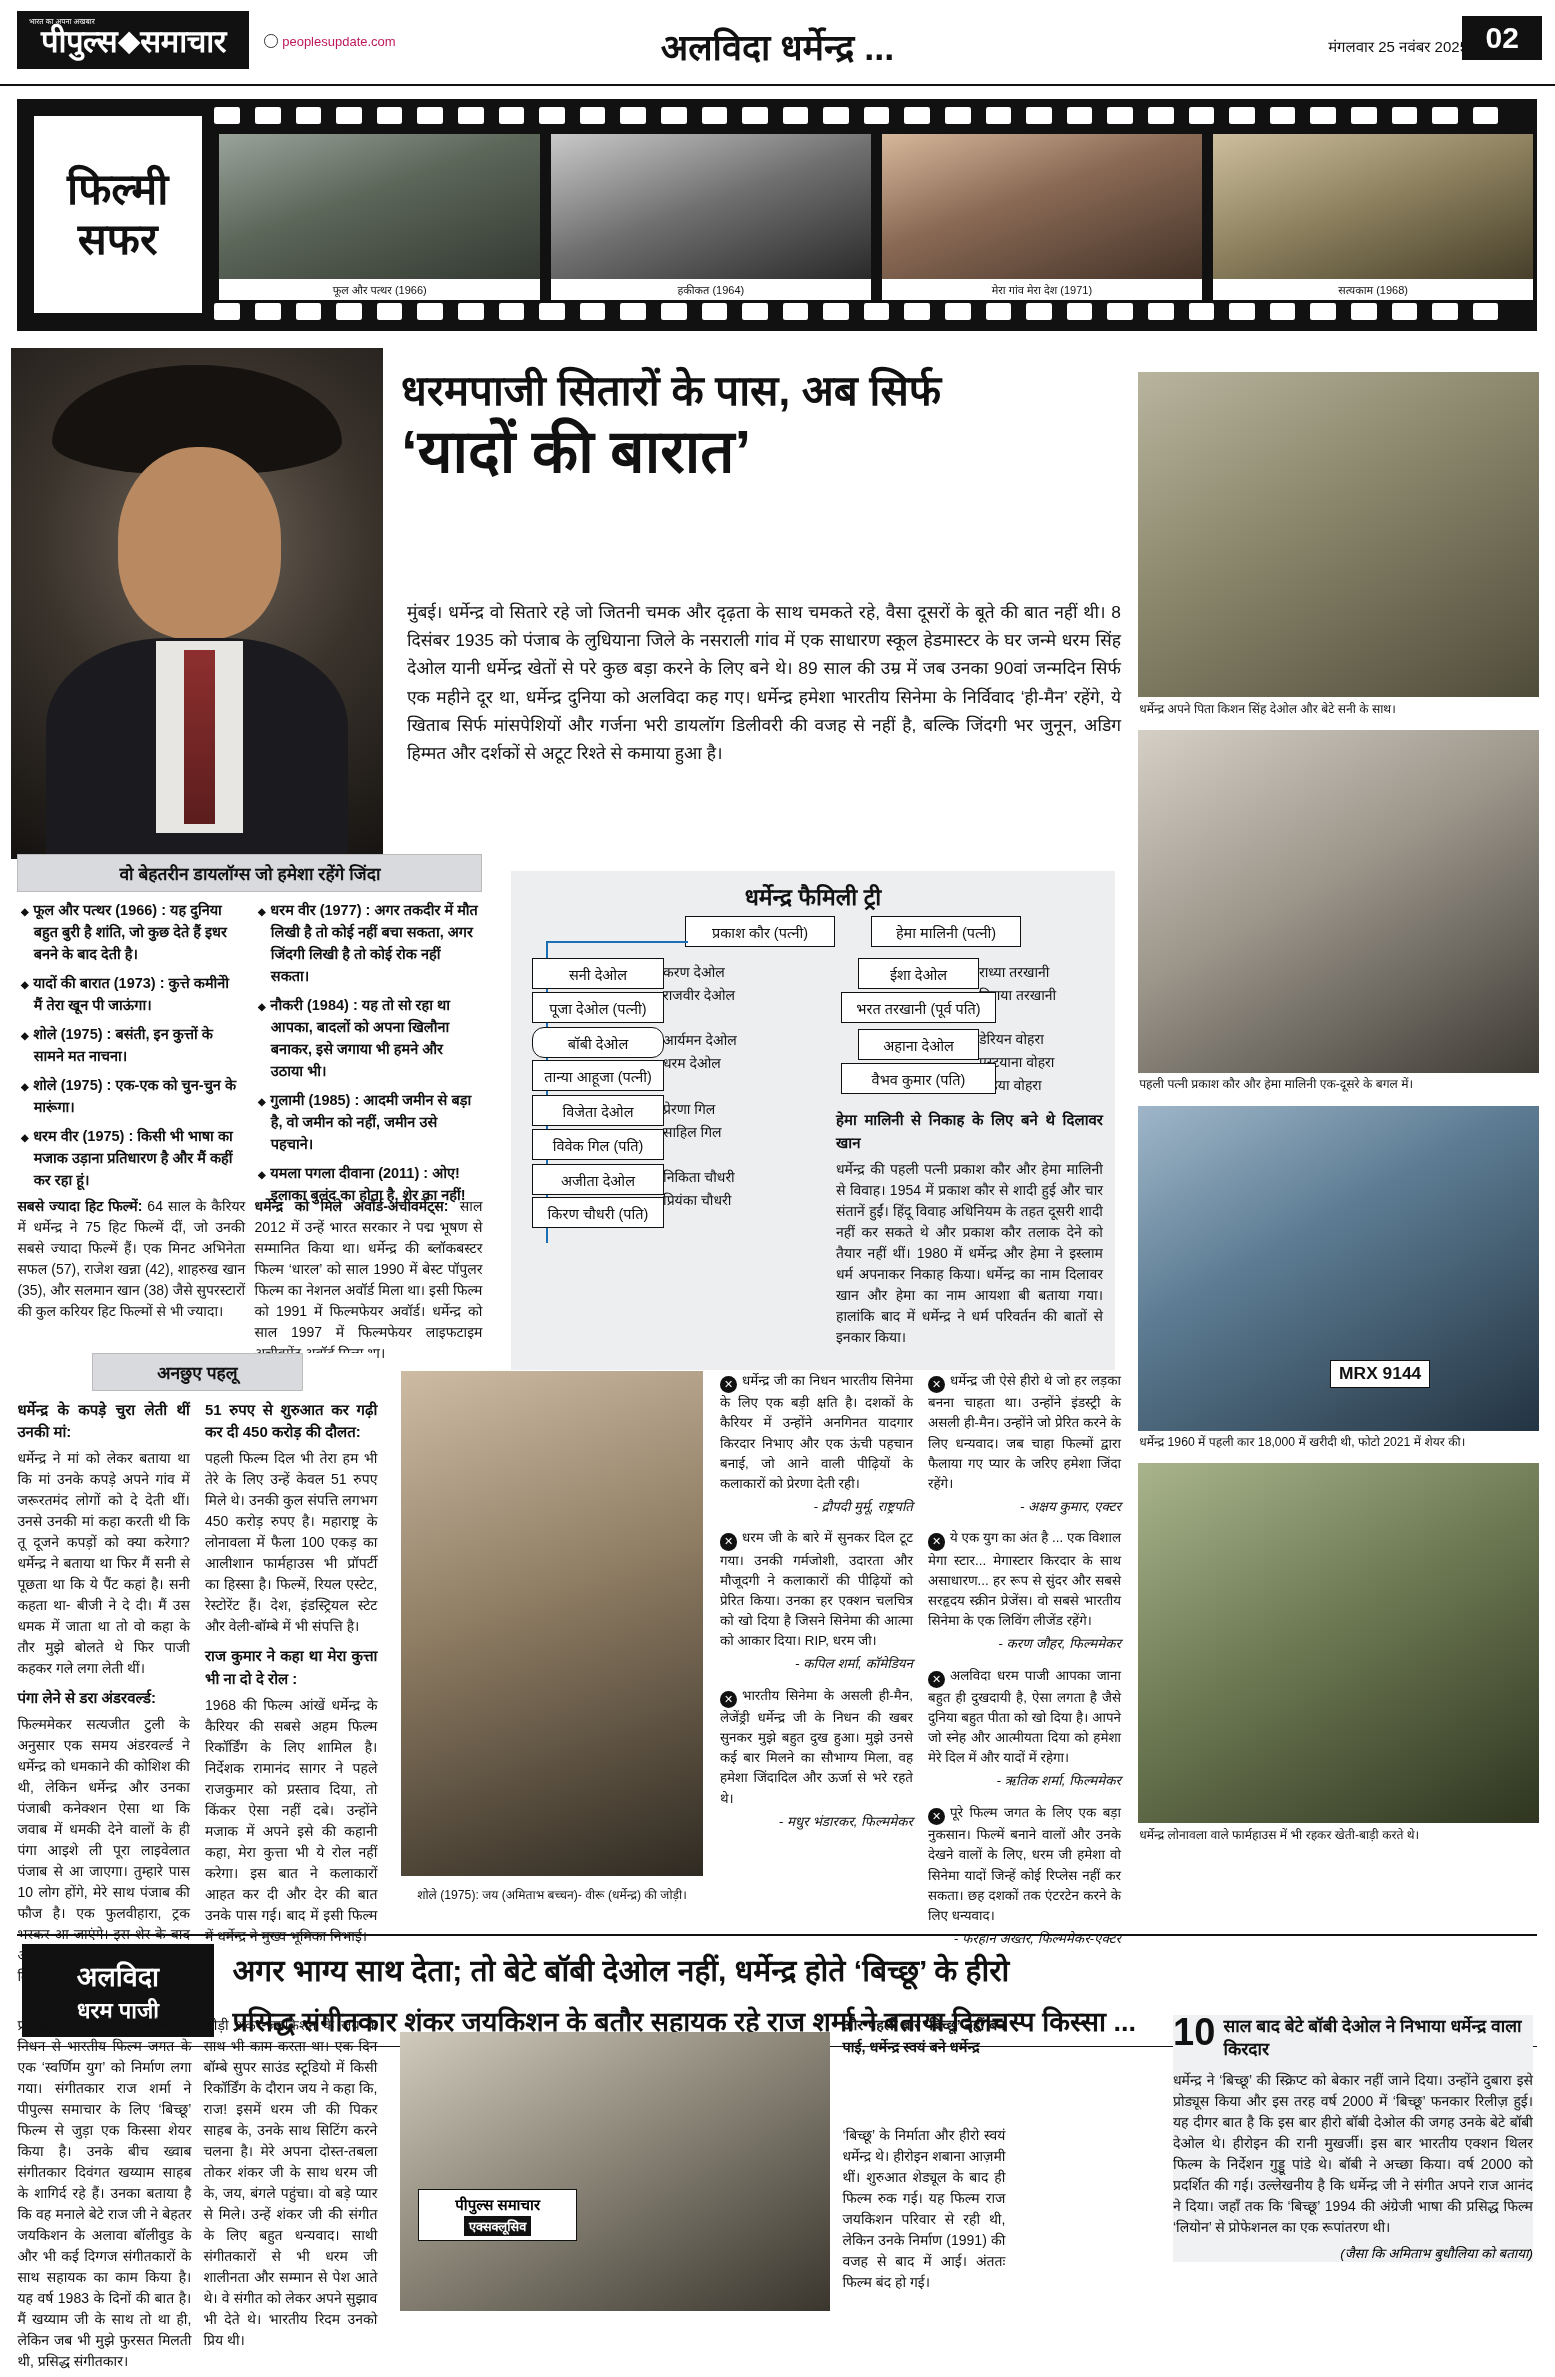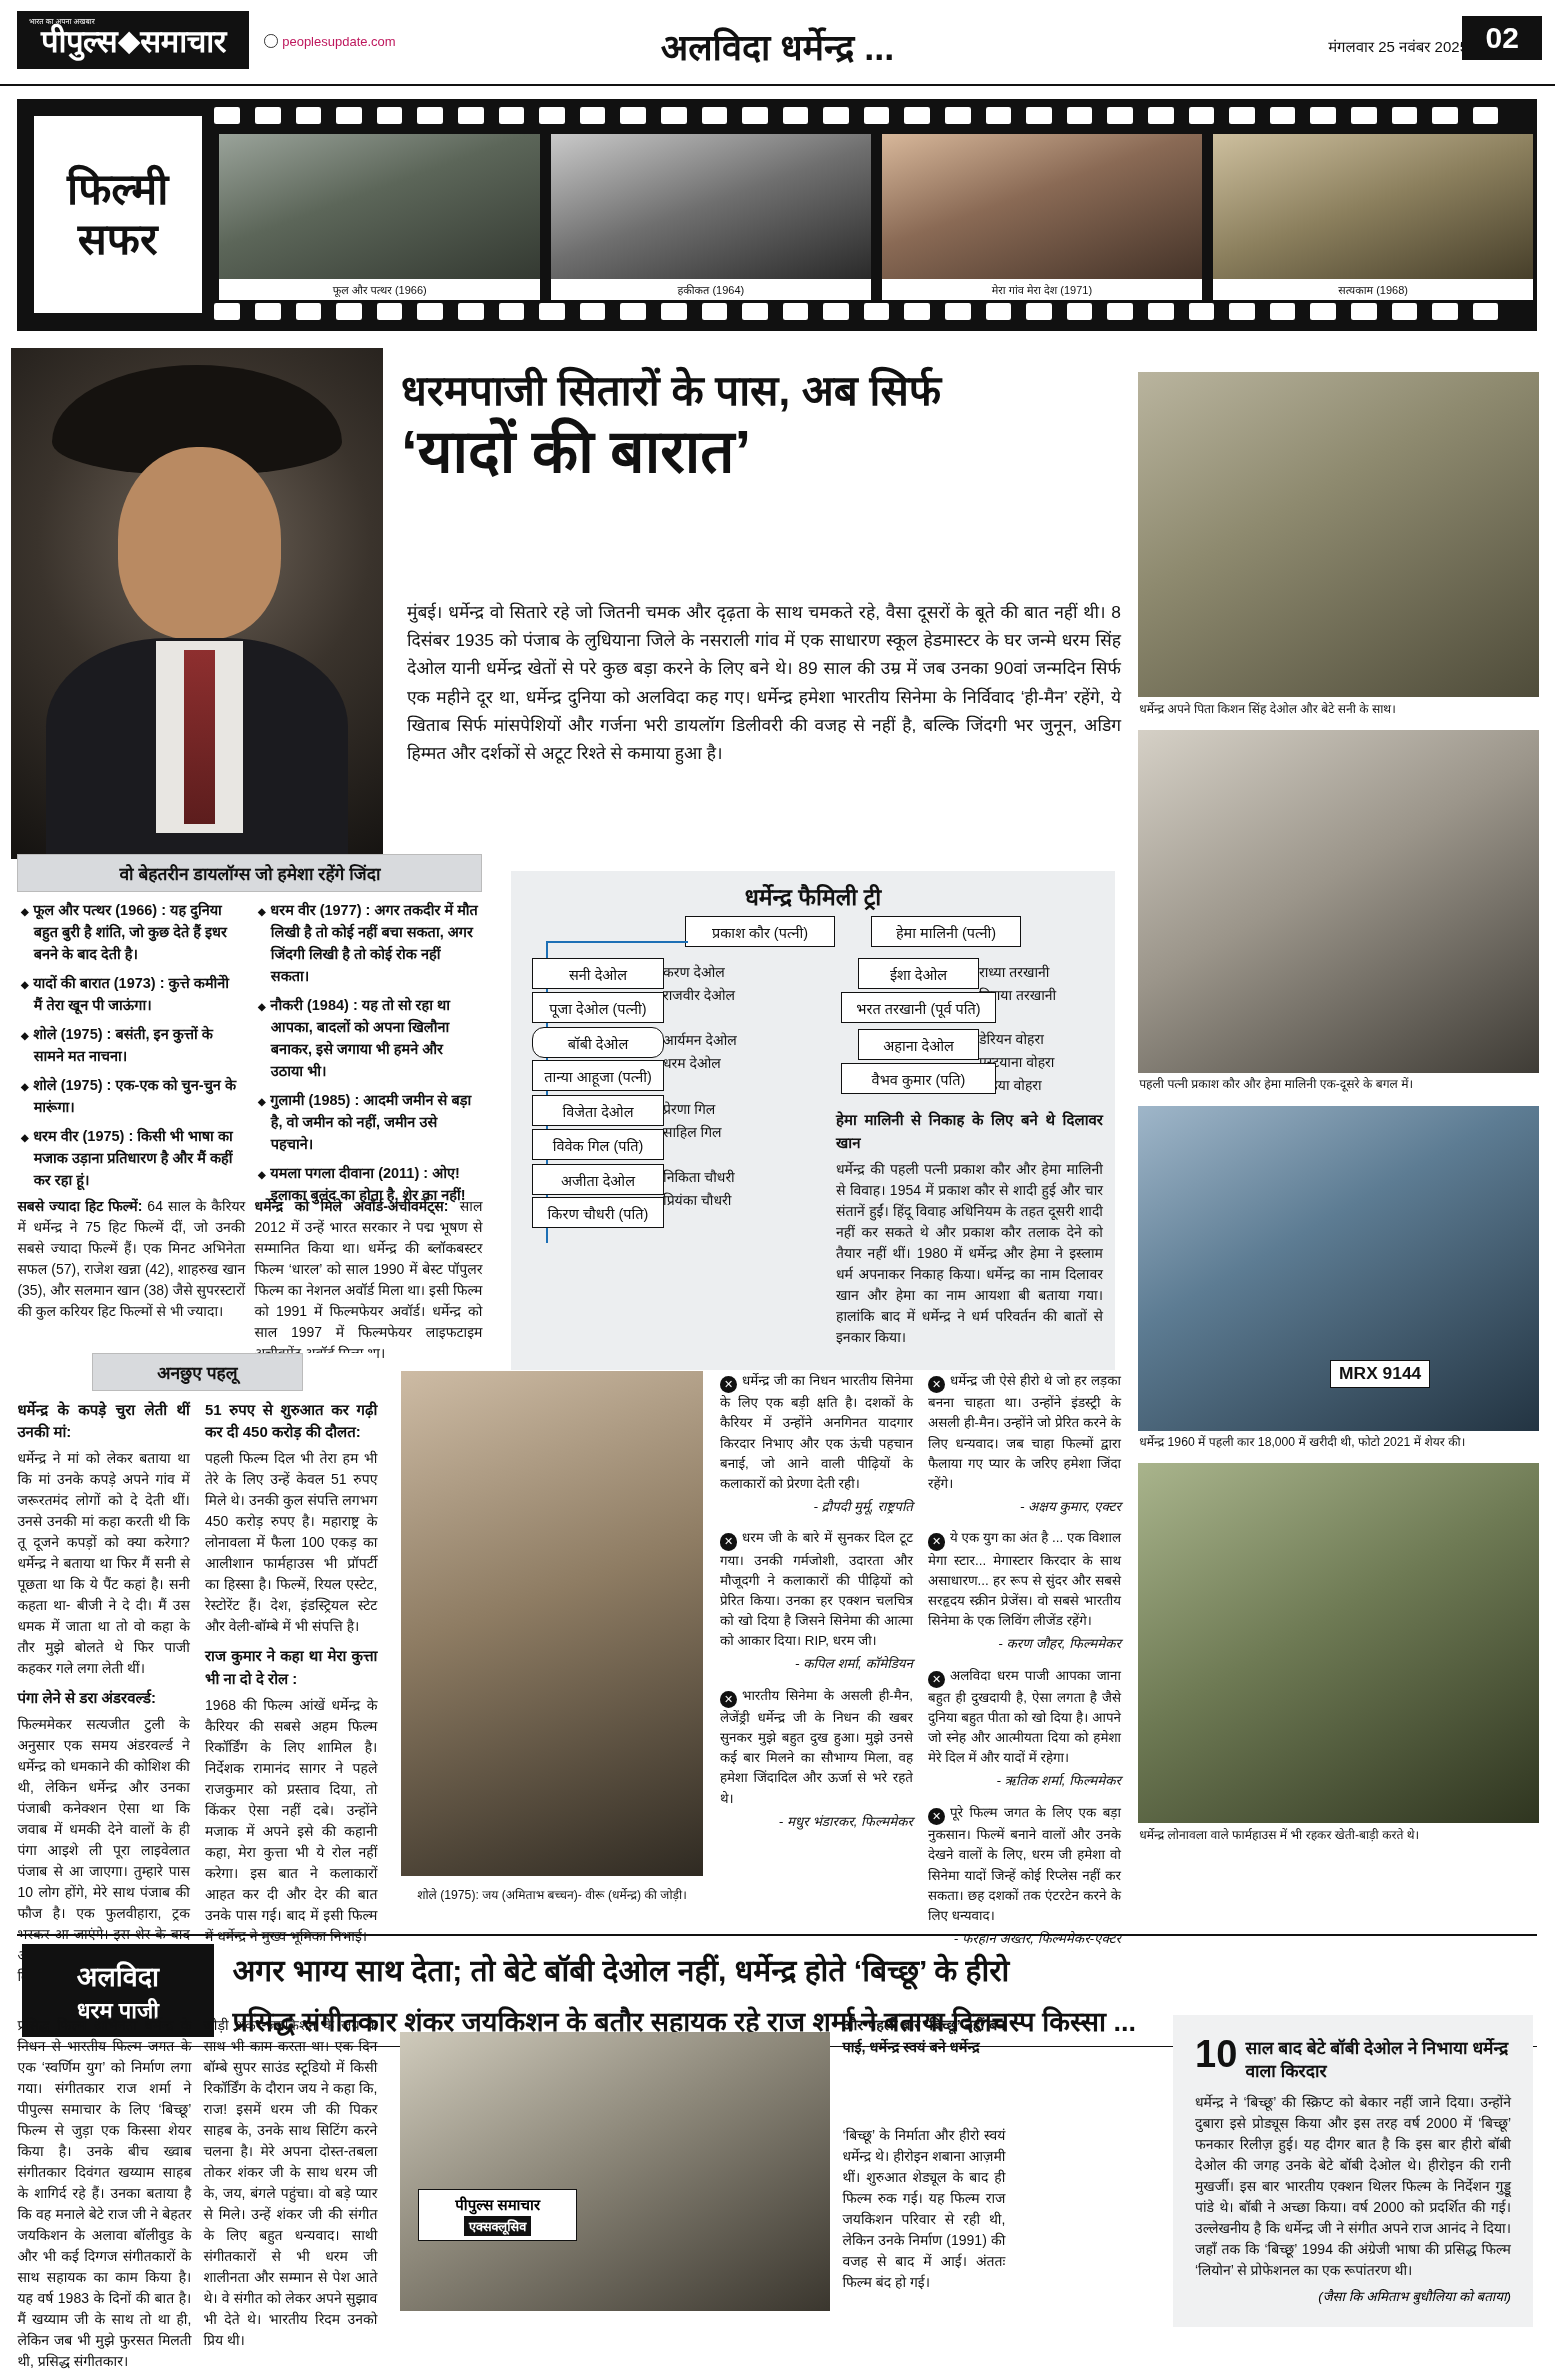--- a/index.html
+++ b/index.html
@@ -102,21 +102,21 @@
   .bb-h1{position:absolute;left:215px;top:12.8px;font-size:30px;font-weight:bold;color:#111;}
   .bb-h2{position:absolute;left:215px;top:66px;font-size:27px;font-weight:bold;color:#111;}
 
   .bfoot{position:absolute;left:17.4px;top:2015px;width:1520px;}
   .bcol{position:absolute;font-size:14px;line-height:1.5;color:#111;text-align:justify;}
   .bpic{position:absolute;background:linear-gradient(150deg,#cfcabb 0%,#8c8779 45%,#3a362e 100%);}
   .excl{position:absolute;background:#fff;border:1.2px solid #111;padding:3.5px 5.8px;text-align:center;}
   .excl .t1{font-size:15px;font-weight:bold;}
   .excl .t2{font-size:12.8px;font-weight:bold;background:#111;color:#fff;padding:1.2px 4.6px;display:inline-block;margin-top:2.3px;}
 
-  .rbox{position:absolute;left:1173px;top:2015px;width:360px;background:#f0f1f2;padding:22px;box-sizing:border-box;}
+  .rbox{position:absolute;left:1173px;top:2015px;width:360px;background:#f0f1f2;padding:0;box-sizing:border-box;}
   .rbox .big{font-size:38px;font-weight:bold;float:left;margin:0 8.1px 0 0;line-height:0.9;}
   .rbox .hl{font-size:17.4px;font-weight:bold;line-height:1.35;color:#111;}
   .rbox p{font-size:14px;line-height:1.5;color:#111;text-align:justify;margin:8.1px 0 0;clear:both;}
   .rbox .sig{font-style:italic;text-align:right;font-size:13.4px;margin-top:5.8px;}
 </style>
 </head>
 <body>
 
 <div class="page">
 

